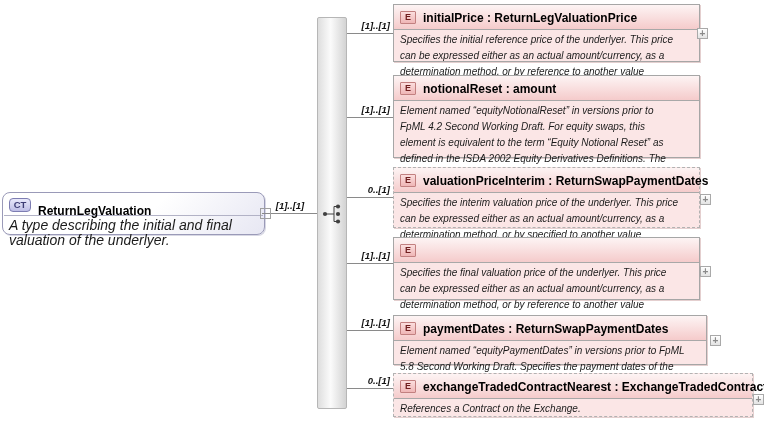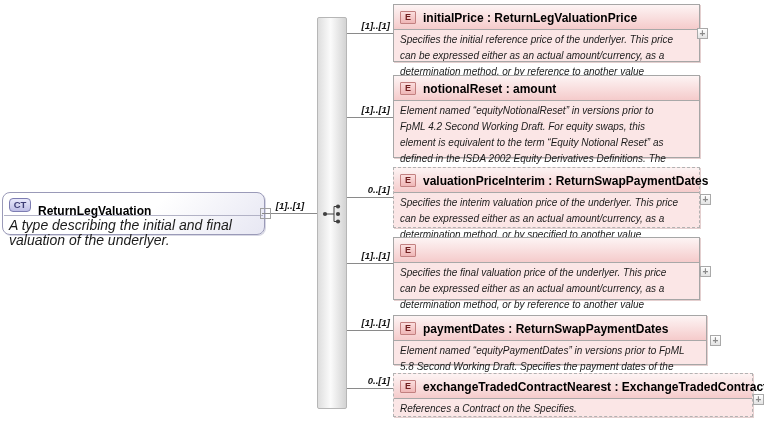--- a/index.html
+++ b/index.html
@@ -161,17 +161,17 @@
   </div>
       <div class="plus-btn" style="left: 710px; top: 335px;">+</div>
       <div class="hline" style="left: 347px; top: 388px; width: 46px;"></div>
       <div class="card-label" style="left: 342px; top: 375px; width: 48px; text-align: right;">0..[1]</div>
       <div class="el-box optional" style="left: 393px; top: 373px; width: 360px; height: 44px;">
     <div class="el-header">
       <span class="e-icon">E</span>
       <span class="el-title">exchangeTradedContractNearest : ExchangeTradedContract</span>
     </div>
     <div class="el-divider"></div>
-    <div class="el-desc">References a Contract on the Specifies.</div>
+    <div class="el-desc">References a Contract on the Exchange.</div>
   </div>
       <div class="plus-btn" style="left: 753px; top: 394px;">+</div>
     </div>
 </div>
 
 </body></html>

